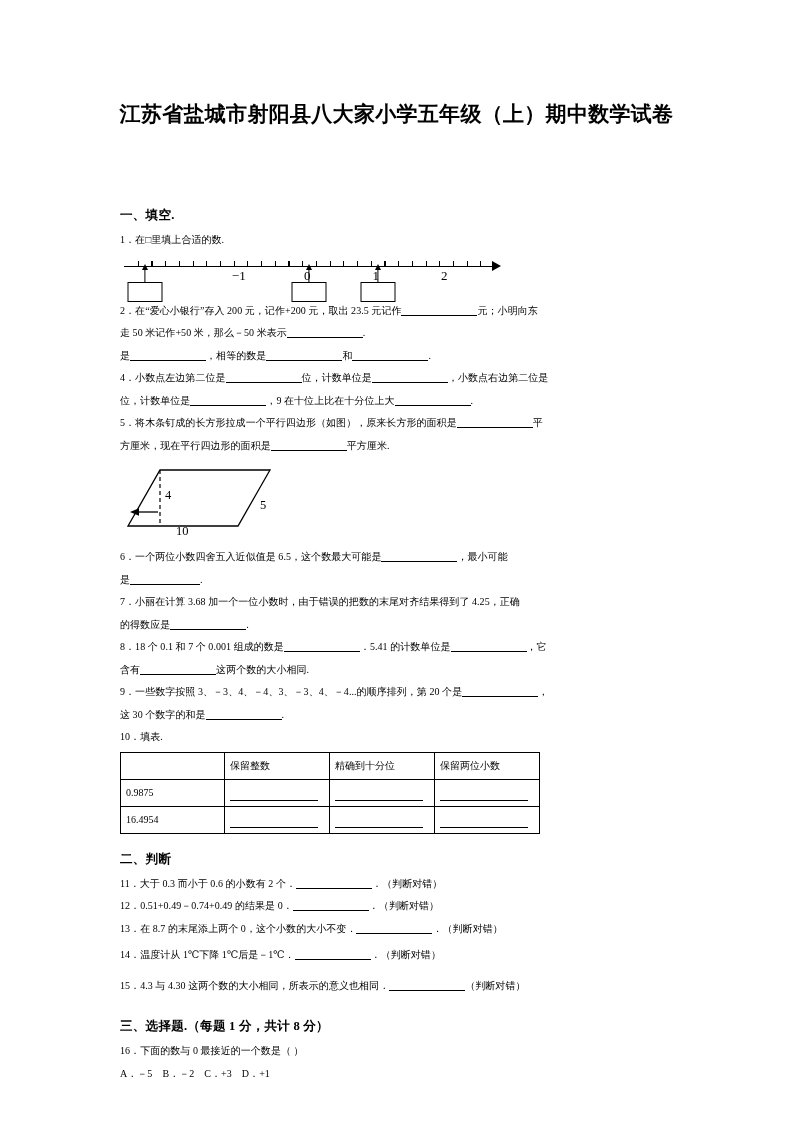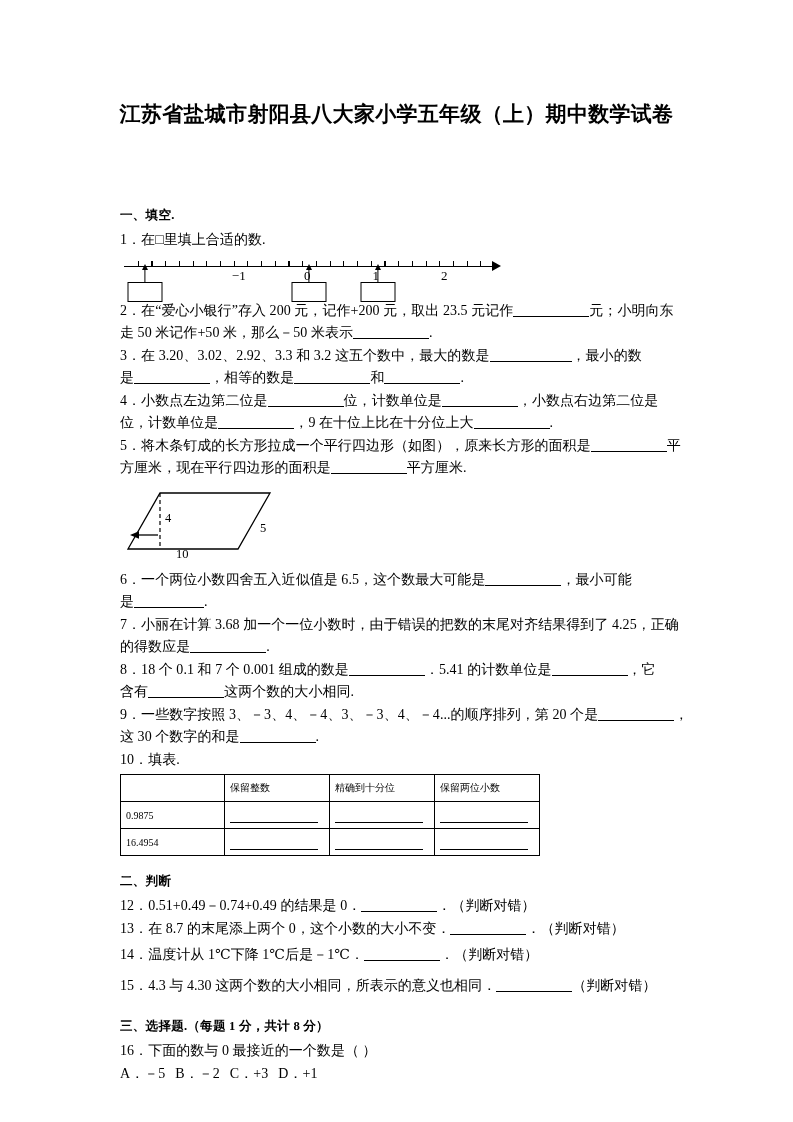--- a/index.html
+++ b/index.html
@@ -40,21 +40,21 @@
     margin-top: 47px;
   }
   .sec-head {
     font-size: 12.6px;
     font-weight: bold;
     margin: 0 0 5px 0;
     letter-spacing: 0.2px;
   }
   .sec-head.spaced { margin-top: 17px; }
   .q {
-    font-size: 14px;
+    font-size: 10px;
     line-height: 21.5px;
     margin: 0 0 1px 0;
     text-align: justify;
     letter-spacing: 0.05px;
   }
   .q.loose { line-height: 30px; }
   .blank {
     display: inline-block;
     border-bottom: 1px solid #000;
     height: 13px;
@@ -226,21 +226,20 @@
           <div class="nl-box" style="left: 189px;"></div>
           <div class="nl-up" style="left: 257.519px;"></div>
           <div class="nl-stem" style="left: 257.519px;"></div>
           <div class="nl-box" style="left: 257.519px;"></div>
         </div>
     </div>
 
     <div class="q"><span>2．</span><span>在“爱心小银行”存入 200 元，记作+200 元，取出 23.5 元记作</span><span class="blank w1"></span><span>元；小明向东</span></div>
     <div class="q"><span>走 50 米记作+50 米，那么－50 米表示</span><span class="blank w1"></span><span>.</span></div>
 
-    <div class="q"><span>3．</span><span>在 3.20、3.02、2.92、3.3 和 3.2 这五个数中，最大的数是</span><span class="blank w2"></span><span>，最小的数</span></div>
     <div class="q"><span>是</span><span class="blank w1"></span><span>，相等的数是</span><span class="blank w1"></span><span>和</span><span class="blank w1"></span><span>.</span></div>
 
     <div class="q"><span>4．</span><span>小数点左边第二位是</span><span class="blank w1"></span><span>位，计数单位是</span><span class="blank w1"></span><span>，小数点右边第二位是</span></div>
     <div class="q"><span>位，计数单位是</span><span class="blank w1"></span><span>，9 在十位上比在十分位上大</span><span class="blank w1"></span><span>.</span></div>
 
     <div class="q"><span>5．</span><span>将木条钉成的长方形拉成一个平行四边形（如图），原来长方形的面积是</span><span class="blank w1"></span><span>平</span></div>
     <div class="q"><span>方厘米，现在平行四边形的面积是</span><span class="blank w1"></span><span>平方厘米.</span></div>
 
     <div class="pgram-wrap">
       <svg class="pg-svg" width="250" height="74">
@@ -294,20 +293,21 @@
           <td>16.4954</td>
           <td><span class="cell-blank"></span></td>
           <td><span class="cell-blank"></span></td>
           <td><span class="cell-blank"></span></td>
         </tr>
       </tbody>
     </table>
 
     <div class="sec-head spaced">二、判断</div>
 
+    <div class="q"><span>11．</span><span>大于 0.3 而小于 0.6 的小数有 2 个．</span><span class="blank w1"></span><span>．（判断对错）</span></div>
     <div class="q"><span>12．</span><span>0.51+0.49－0.74+0.49 的结果是 0．</span><span class="blank w1"></span><span>．（判断对错）</span></div>
     <div class="q"><span>13．</span><span>在 8.7 的末尾添上两个 0，这个小数的大小不变．</span><span class="blank w1"></span><span>．（判断对错）</span></div>
     <div class="q loose"><span>14．</span><span>温度计从 1℃下降 1℃后是－1℃．</span><span class="blank w1"></span><span>．（判断对错）</span></div>
     <div class="q loose"><span>15．</span><span>4.3 与 4.30 这两个数的大小相同，所表示的意义也相同．</span><span class="blank w1"></span><span>（判断对错）</span></div>
 
     <div class="sec-head spaced">三、选择题.（每题 1 分，共计 8 分）</div>
 
     <div class="q"><span>16．</span><span>下面的数与 0 最接近的一个数是（        ）</span></div>
     <div class="q opts"><span>A．－5</span><span class="opt-sp"></span><span>B．－2</span><span class="opt-sp"></span><span>C．+3</span><span class="opt-sp"></span><span>D．+1</span></div>
 

